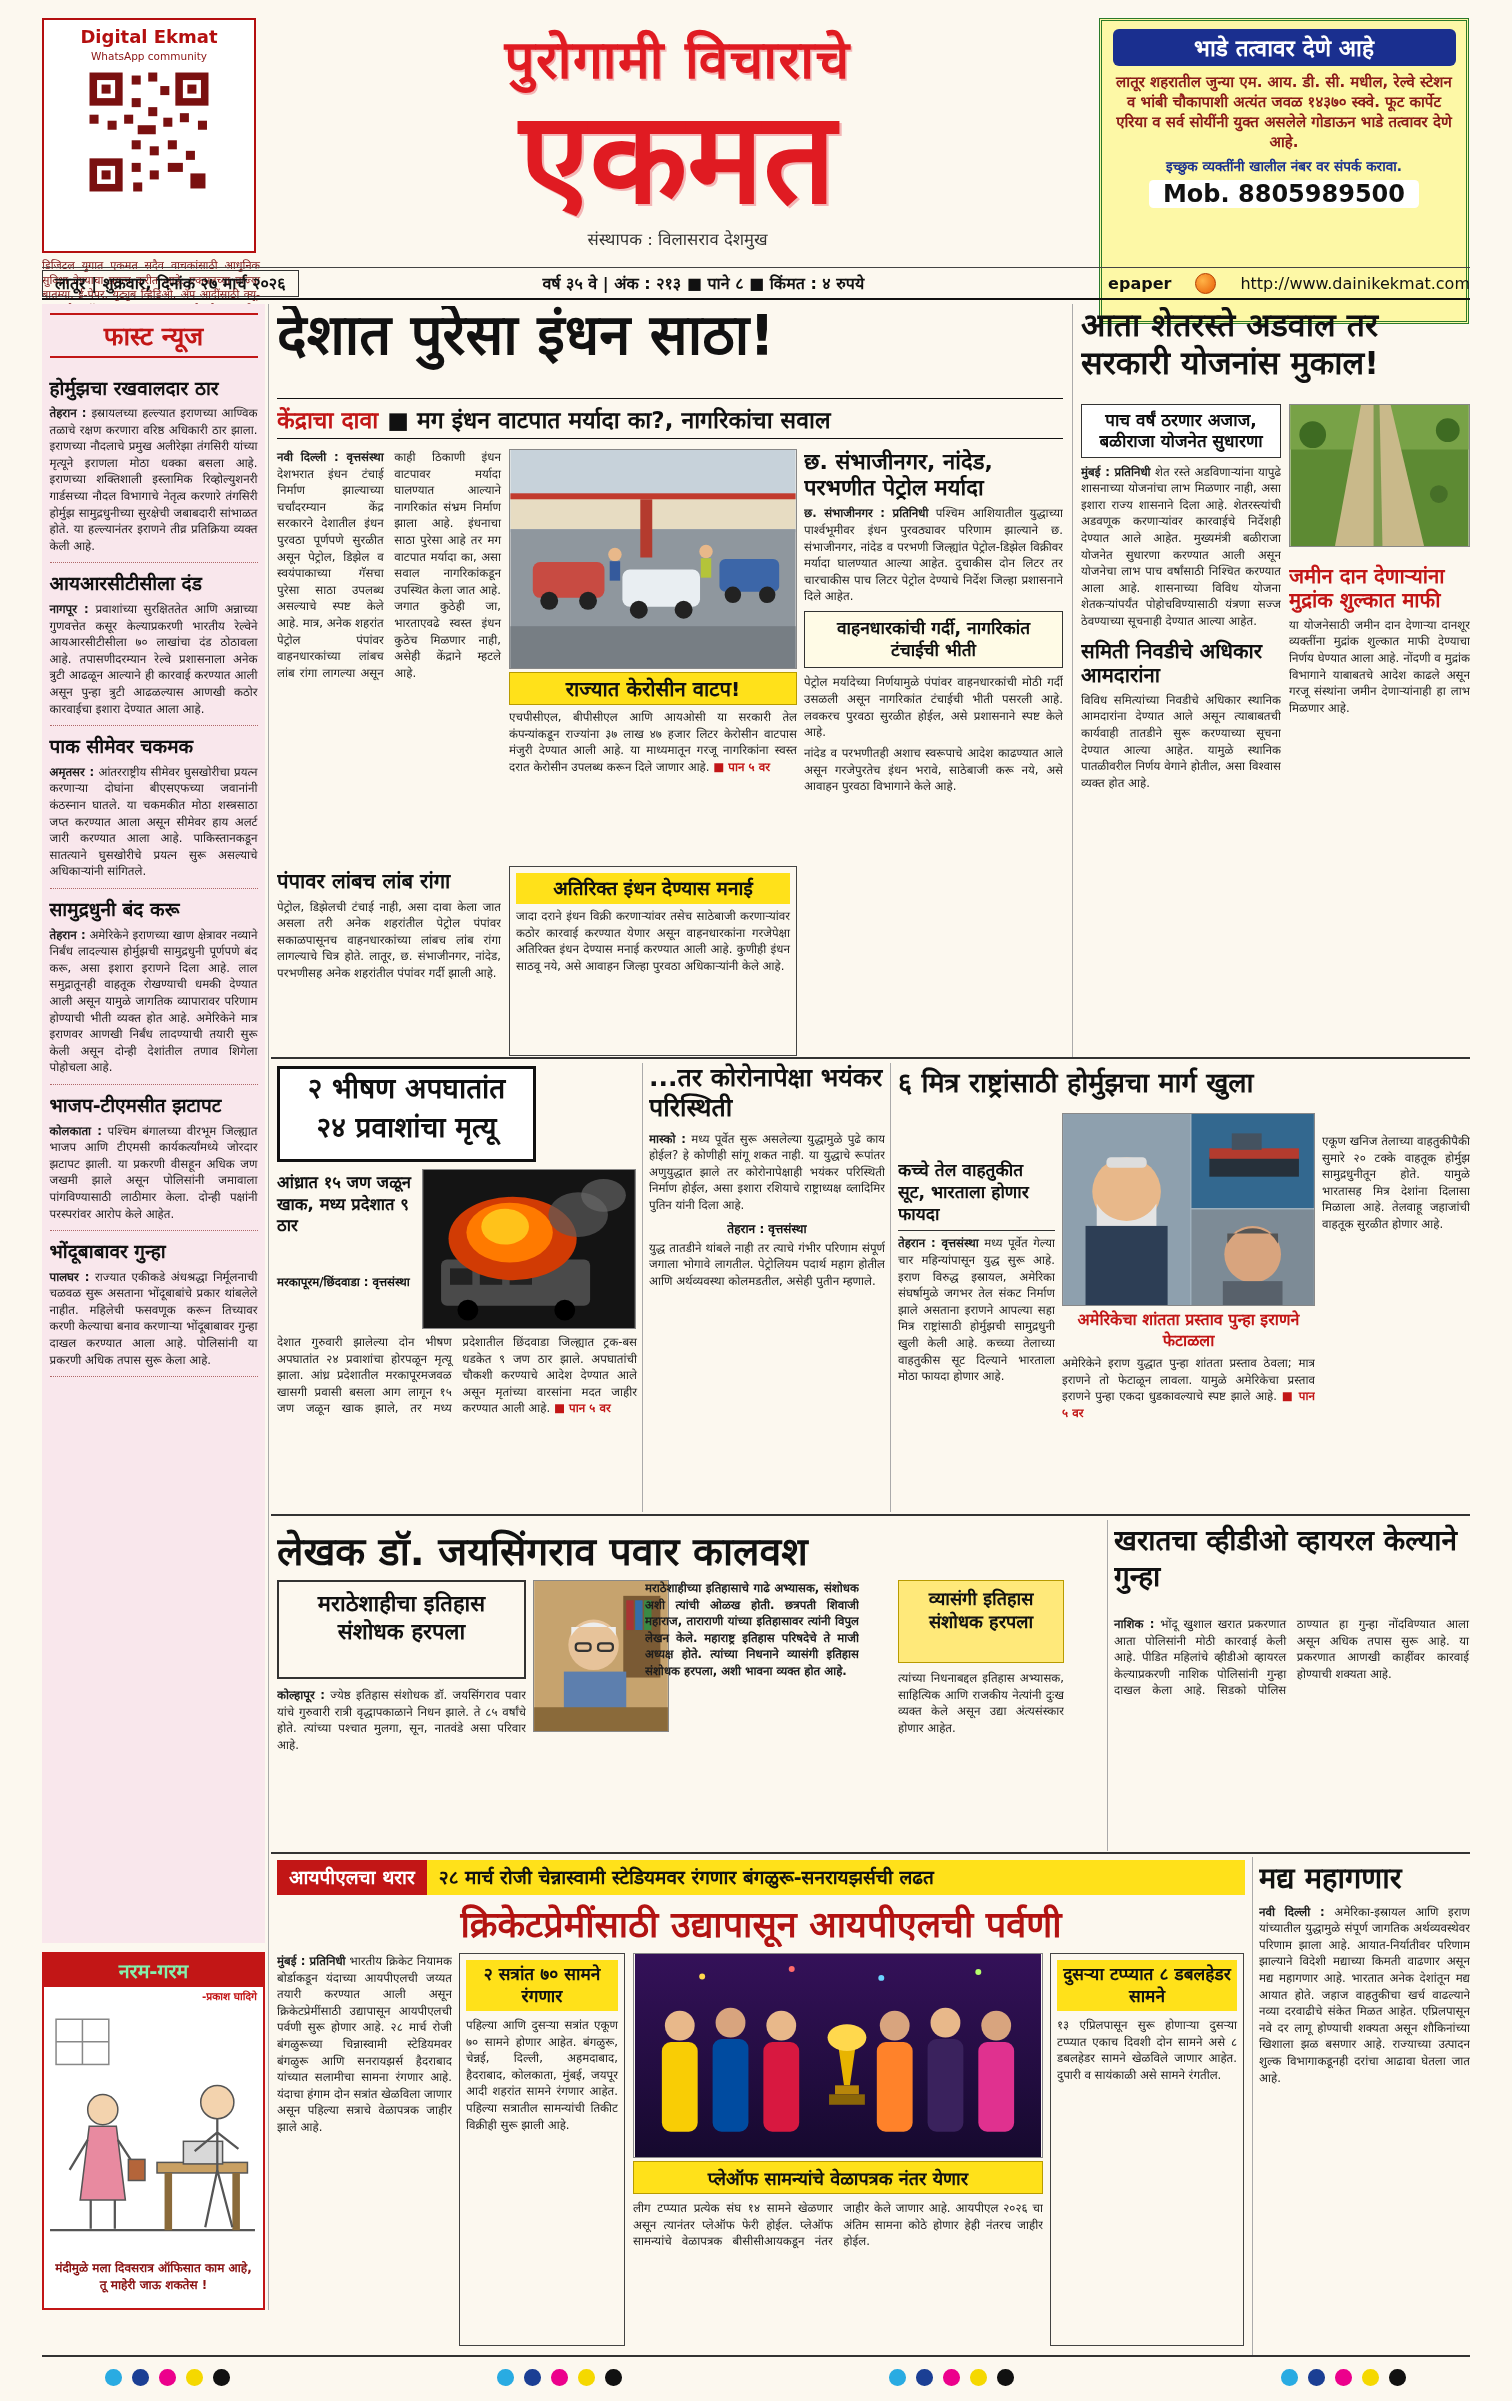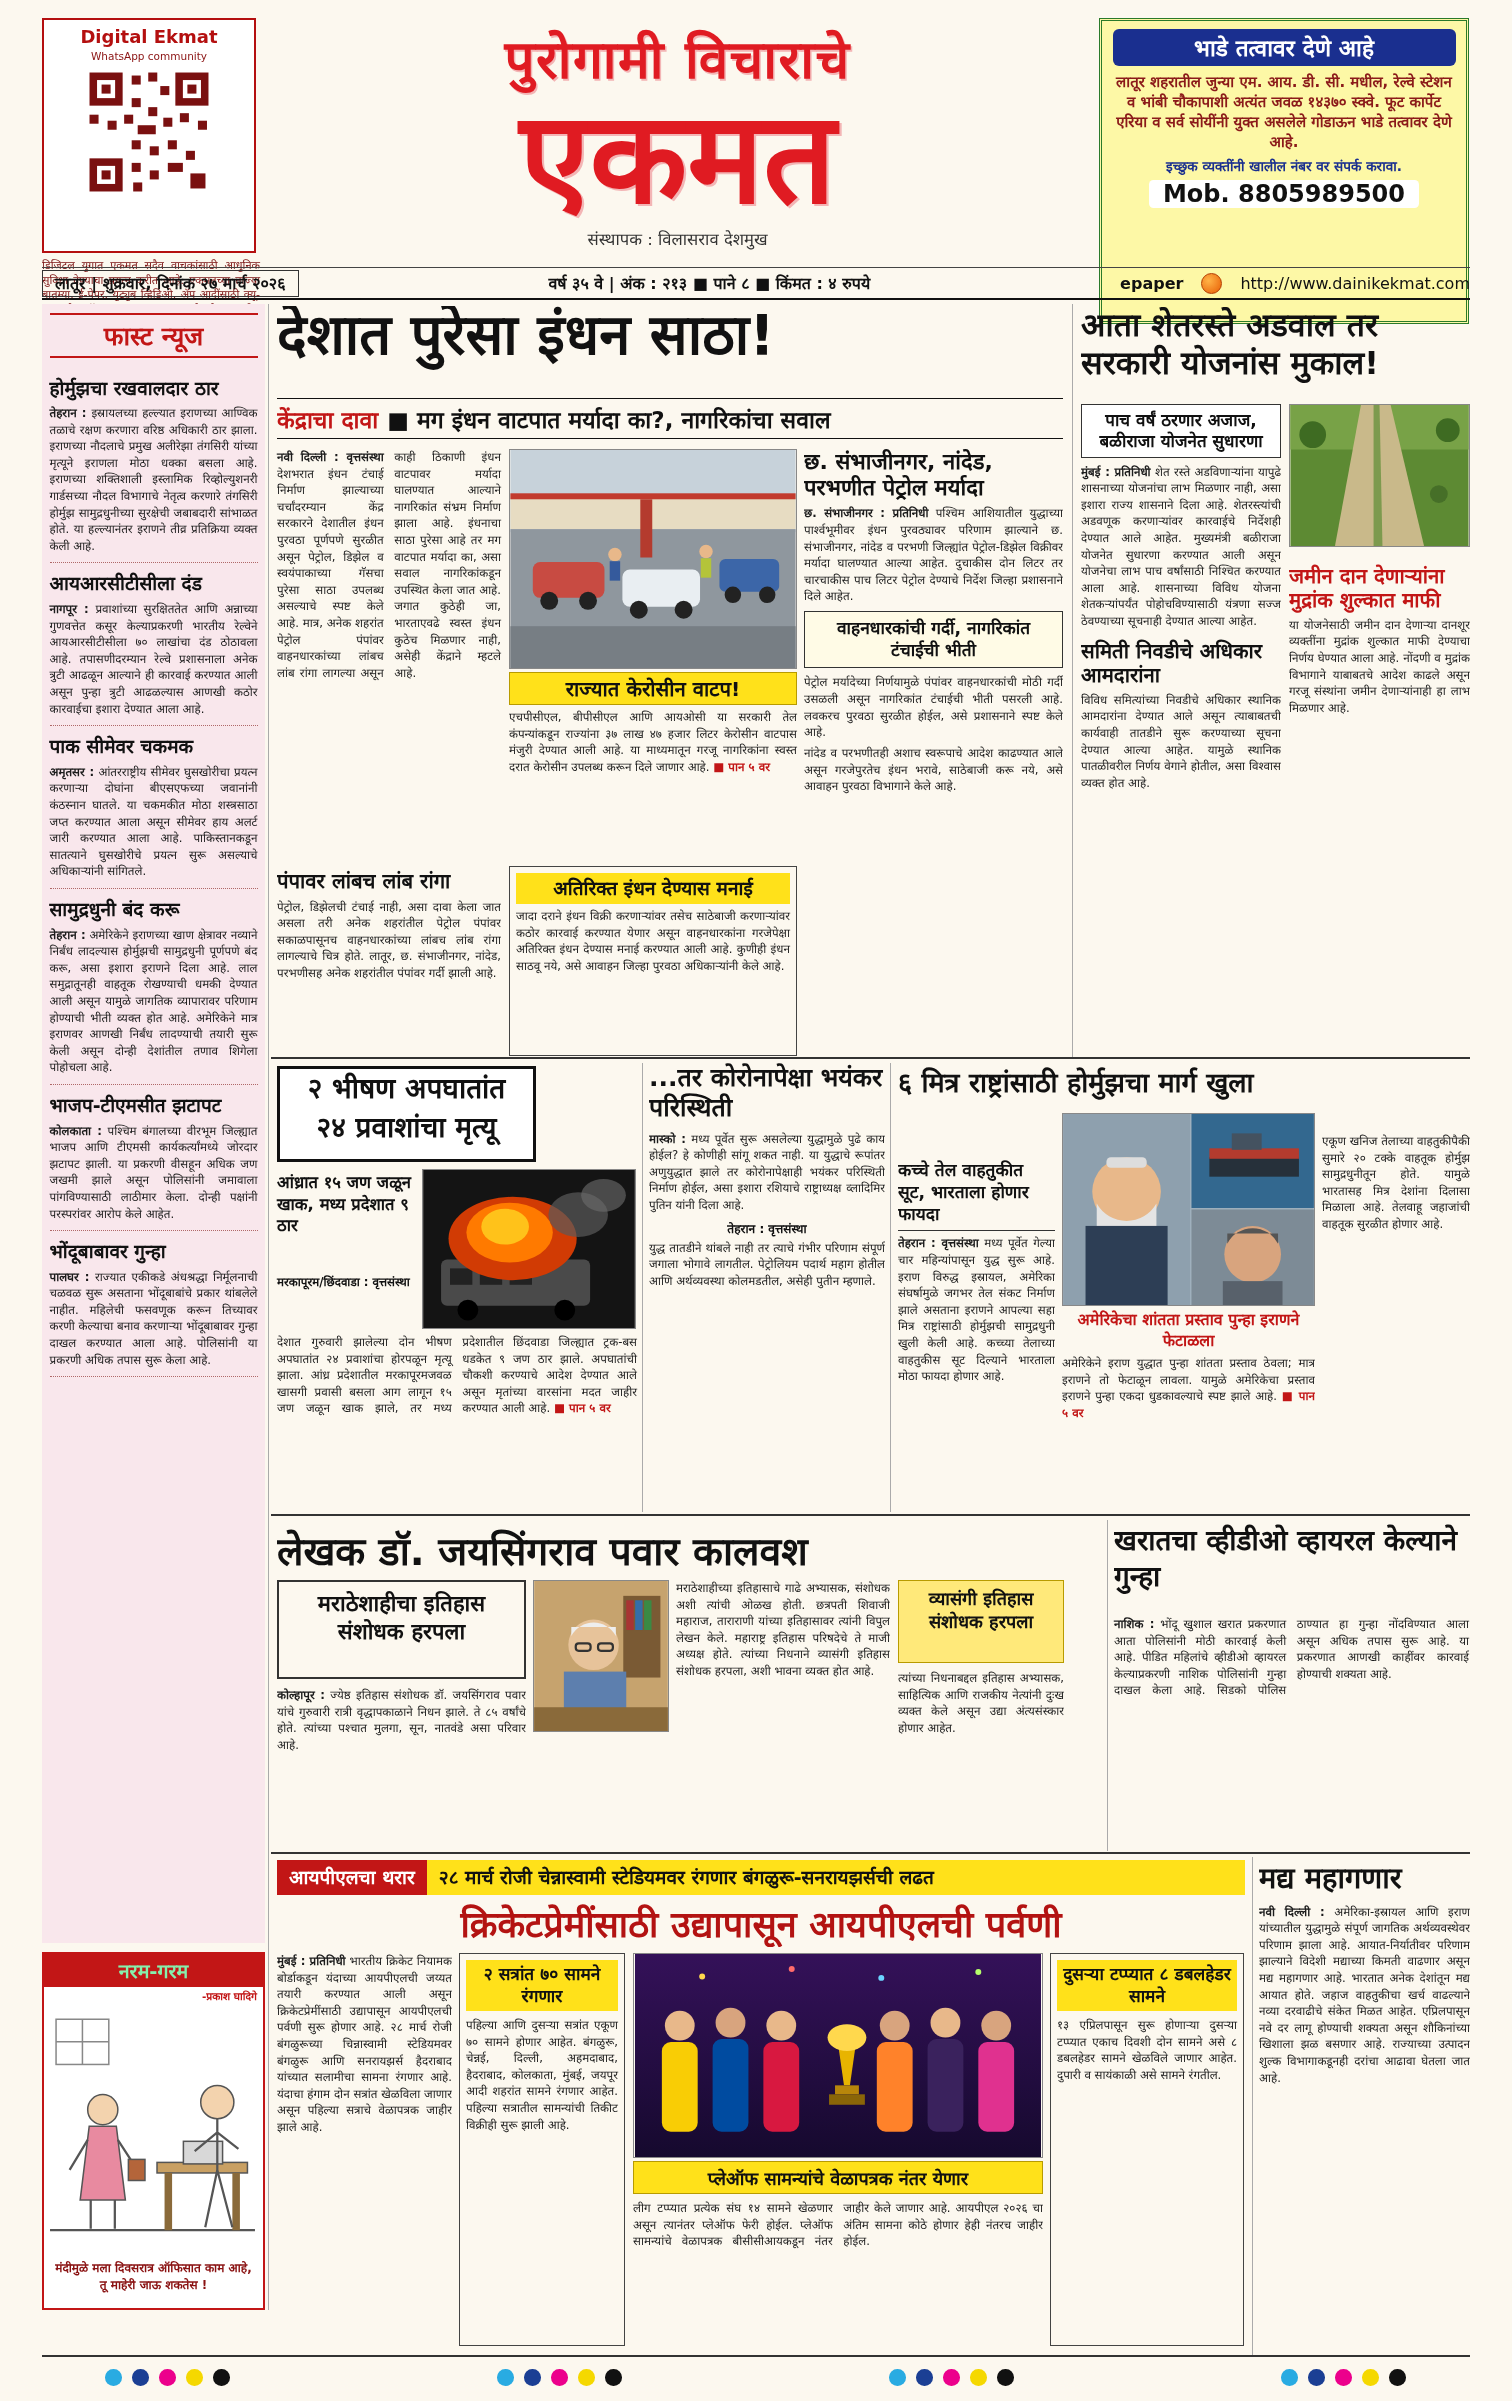--- a/index.html
+++ b/index.html
@@ -18,21 +18,21 @@
   .mast-title { color:#e01b22; font-weight:bold; font-size:127px; line-height:1.02; text-shadow:2.3px 2.3px 0 #f3b5b5; }
   .mast-founder { color:#333; font-size:16.6px; margin-top:3px; }
   .ad-card { left:1099px; top:18px; width:370px; height:306px; background:#fdf8a6; border:3.8px double #2a7a2a; padding:7.5px 10.5px; text-align:center; }
   .ad-title { color:#fff; background:#1a2f8f; font-weight:bold; font-size:22.6px; padding:3px 0; border-radius:6px; }
   .ad-body { color:#8b1a1a; font-size:15px; line-height:1.34; margin-top:6px; font-weight:bold; }
   .ad-contact { color:#1a2f8f; font-size:13.6px; margin-top:4.5px; font-weight:bold; }
   .ad-mobile { color:#111; font-size:24px; font-weight:bold; margin-top:4.5px; background:#fff; display:inline-block; padding:0 13.6px; border-radius:4.5px; }
   .dateline-row { left:42px; top:267px; width:1428px; height:33px; display:flex; justify-content:space-between; align-items:center; border-top:0.8px solid #444; border-bottom:2.3px solid #111; }
   .date-box { border:1.5px solid #333; padding:1.5px 12px; font-weight:bold; font-size:16px; }
   .issue-info { font-size:16px; font-weight:bold; }
-  .epaper-wrap { display:flex; align-items:center; gap:18px; font-size:16px; }
+  .epaper-wrap { display:flex; align-items:center; gap:24px; font-size:16px; }
   .ep-ic { width:21px; height:21px; border-radius:50%; background:radial-gradient(circle at 35% 35%, #ffb347, #e85d04); display:inline-block; border:1.5px solid #b43b00; }
 
   
   .fastnews { left:42px; top:304px; width:223px; height:1639px; background:#f9e7ec; padding:9px 7.5px; overflow:hidden; }
   .fn-header { color:#c21616; font-weight:bold; font-size:25.6px; text-align:center; border-top:2.3px solid #c21616; border-bottom:2.3px solid #c21616; padding:3px 0; margin-bottom:9px; }
   .fn-item { border-bottom:1.5px dotted #b06868; padding:7.5px 0; }
   .fn-title { font-weight:bold; font-size:19px; margin-bottom:4.5px; }
   .fn-body, .bodytxt { font-size:11.7px; line-height:1.42; text-align:justify; color:#1c1c1c; }
   .dl { font-weight:bold; }
   .cartoon-box { left:42px; top:1952px; width:223px; height:358px; background:#fff; border:2.3px solid #c21616; }
@@ -85,21 +85,21 @@
   .hz-photo { left:1062px; top:1113px; width:253px; height:193px; }
   .hz-caption { left:1062px; top:1310px; width:253px; height:44px; color:#c21616; font-weight:bold; font-size:16px; text-align:center; line-height:1.3; overflow:hidden; }
   .hz-body2 { left:1062px; top:1355px; width:253px; height:154px; overflow:hidden; }
   .hz-right { left:1322px; top:1113px; width:148px; height:398px; overflow:hidden;margin-top:20px; }
 
   
   .obit-head { left:277px; top:1523px; width:786px; height:47px; font-weight:bold; font-size:39px; overflow:hidden; }
   .obit-box { left:277px; top:1580px; width:249px; height:99px; border:2.3px solid #333; font-weight:bold; font-size:22px; text-align:center; padding:7.5px 6px; line-height:1.3; overflow:hidden; }
   .obit-left-body { left:277px; top:1687px; width:249px; height:163px; overflow:hidden; }
   .author-photo { left:533px; top:1580px; width:136px; height:152px; }
-  .obit-mid-body { left:676px; top:1580px; width:214px; height:270px; overflow:hidden; }
+  .obit-mid-body { left:645px; top:1580px; width:214px; height:270px; overflow:hidden;font-weight:bold; }
   .obit-side-title { left:898px; top:1580px; width:166px; height:83px; background:#ffe97a; border:1.5px solid #b89b00; font-weight:bold; font-size:18px; text-align:center; padding:6px 4.5px; line-height:1.3; overflow:hidden; }
   .obit-side-body { left:898px; top:1670px; width:166px; height:179px; overflow:hidden; }
   .kharat-head { left:1114px; top:1523px; width:355px; height:84px; font-weight:bold; font-size:28px; line-height:1.3; overflow:hidden; }
   .kharat-body { left:1114px; top:1616px; width:355px; height:233px; column-count:2; column-gap:10.5px; }
 
   
   .ipl-kicker { left:277px; top:1860px; width:968px; height:35px; display:flex; overflow:hidden; }
   .ipl-kicker-label { background:#c21616; color:#fff; font-weight:bold; font-size:19px; padding:0 12px; line-height:35px; white-space:nowrap; }
   .ipl-kicker-text { background:#ffe11a; color:#111; font-weight:bold; font-size:19px; padding:0 12px; line-height:35px; flex:1; white-space:nowrap; overflow:hidden; }
   .ipl-head { left:277px; top:1899px; width:968px; height:48px; color:#b31312; font-weight:bold; font-size:36px; text-align:center; overflow:hidden; }

